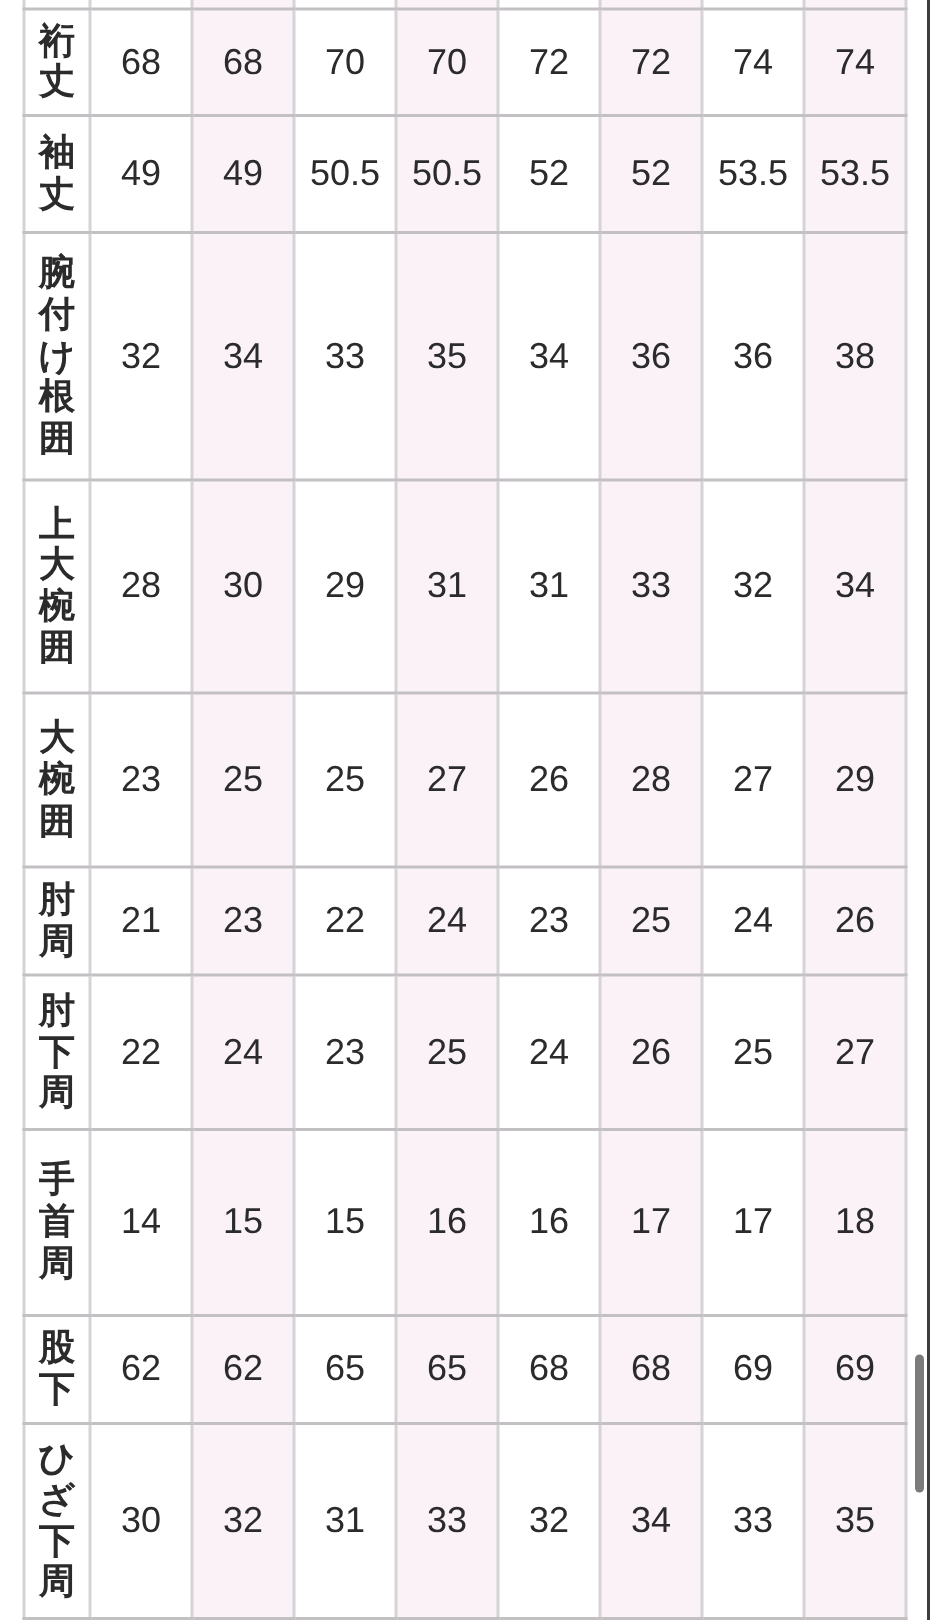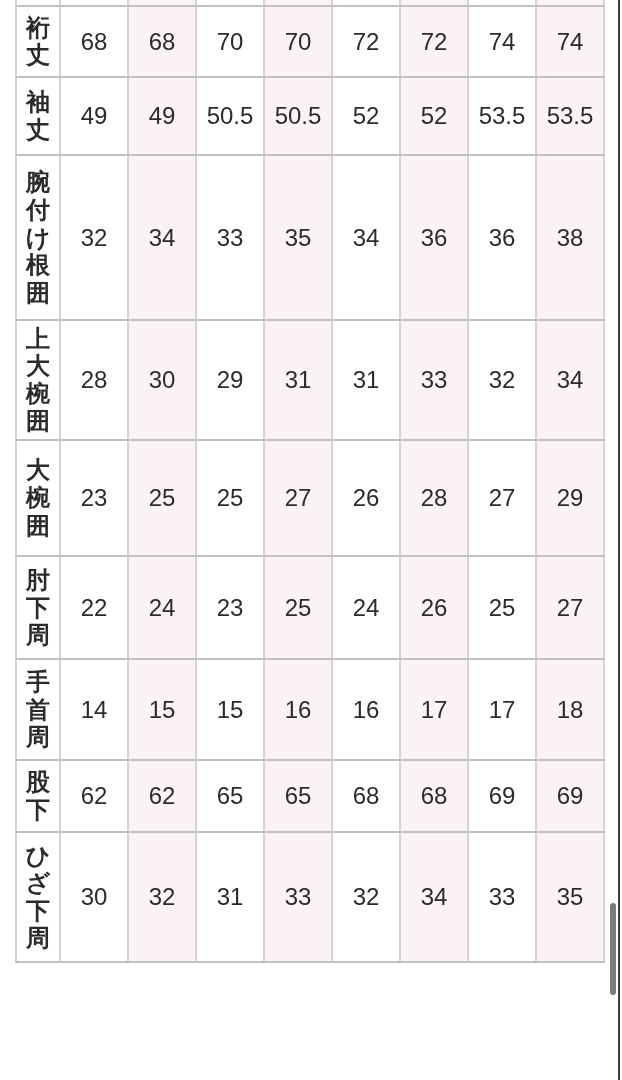--- a/index.html
+++ b/index.html
@@ -114,21 +114,21 @@
           <td class="label-cell"><span class="vtext">腕付け根囲</span></td>
           <td>32</td>
           <td class="striped">34</td>
           <td>33</td>
           <td class="striped">35</td>
           <td>34</td>
           <td class="striped">36</td>
           <td>36</td>
           <td class="striped">38</td>
         </tr>
-        <tr style="height: 120px; padding-left: 16px;">
+        <tr style="height: 142px; padding-left: 16px;">
           <td class="label-cell"><span class="vtext">上大椀囲</span></td>
           <td>28</td>
           <td class="striped">30</td>
           <td>29</td>
           <td class="striped">31</td>
           <td>31</td>
           <td class="striped">33</td>
           <td>32</td>
           <td class="striped">34</td>
         </tr>
@@ -136,32 +136,43 @@
           <td class="label-cell"><span class="vtext">大椀囲</span></td>
           <td>23</td>
           <td class="striped">25</td>
           <td>25</td>
           <td class="striped">27</td>
           <td>26</td>
           <td class="striped">28</td>
           <td>27</td>
           <td class="striped">29</td>
         </tr>
+        <tr style="height: 72px;">
+          <td class="label-cell"><span class="vtext">肘周</span></td>
+          <td>21</td>
+          <td class="striped">23</td>
+          <td>22</td>
+          <td class="striped">24</td>
+          <td>23</td>
+          <td class="striped">25</td>
+          <td>24</td>
+          <td class="striped">26</td>
+        </tr>
         <tr style="height: 103px;">
           <td class="label-cell"><span class="vtext">肘下周</span></td>
           <td>22</td>
           <td class="striped">24</td>
           <td>23</td>
           <td class="striped">25</td>
           <td>24</td>
           <td class="striped">26</td>
           <td>25</td>
           <td class="striped">27</td>
         </tr>
-        <tr style="height: 101px;">
+        <tr style="height: 124px;">
           <td class="label-cell"><span class="vtext">手首周</span></td>
           <td>14</td>
           <td class="striped">15</td>
           <td>15</td>
           <td class="striped">16</td>
           <td>16</td>
           <td class="striped">17</td>
           <td>17</td>
           <td class="striped">18</td>
         </tr>

